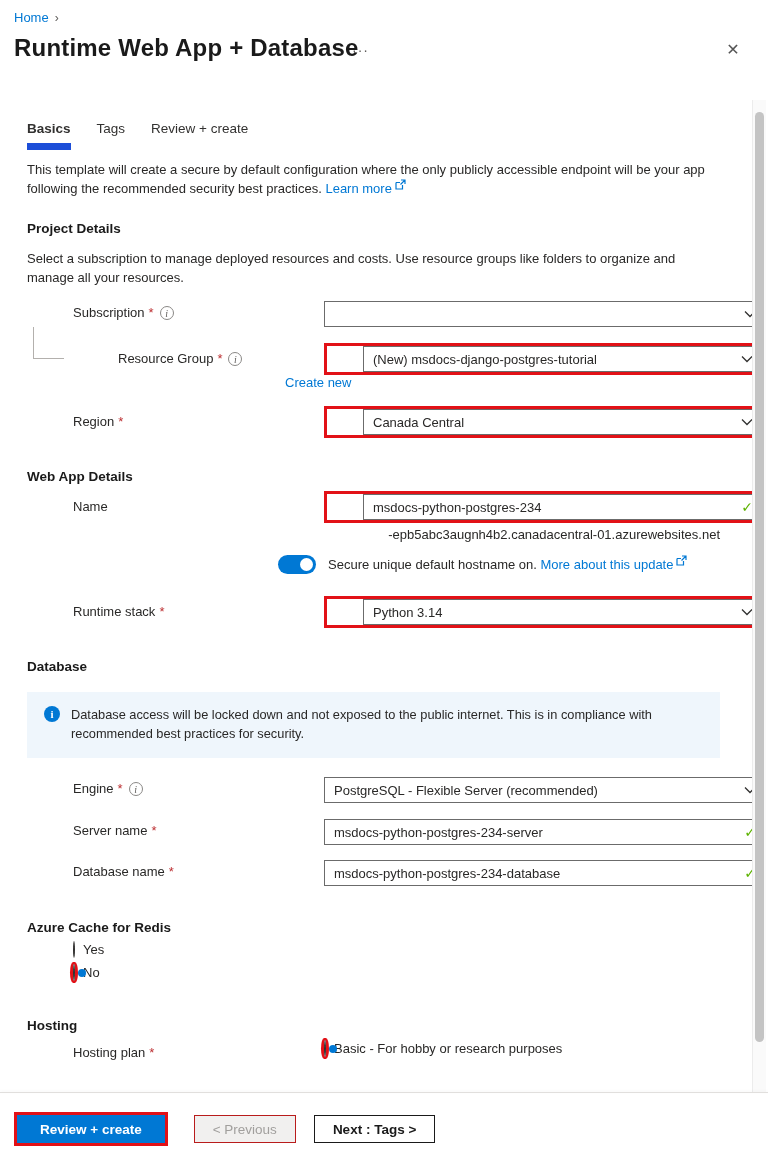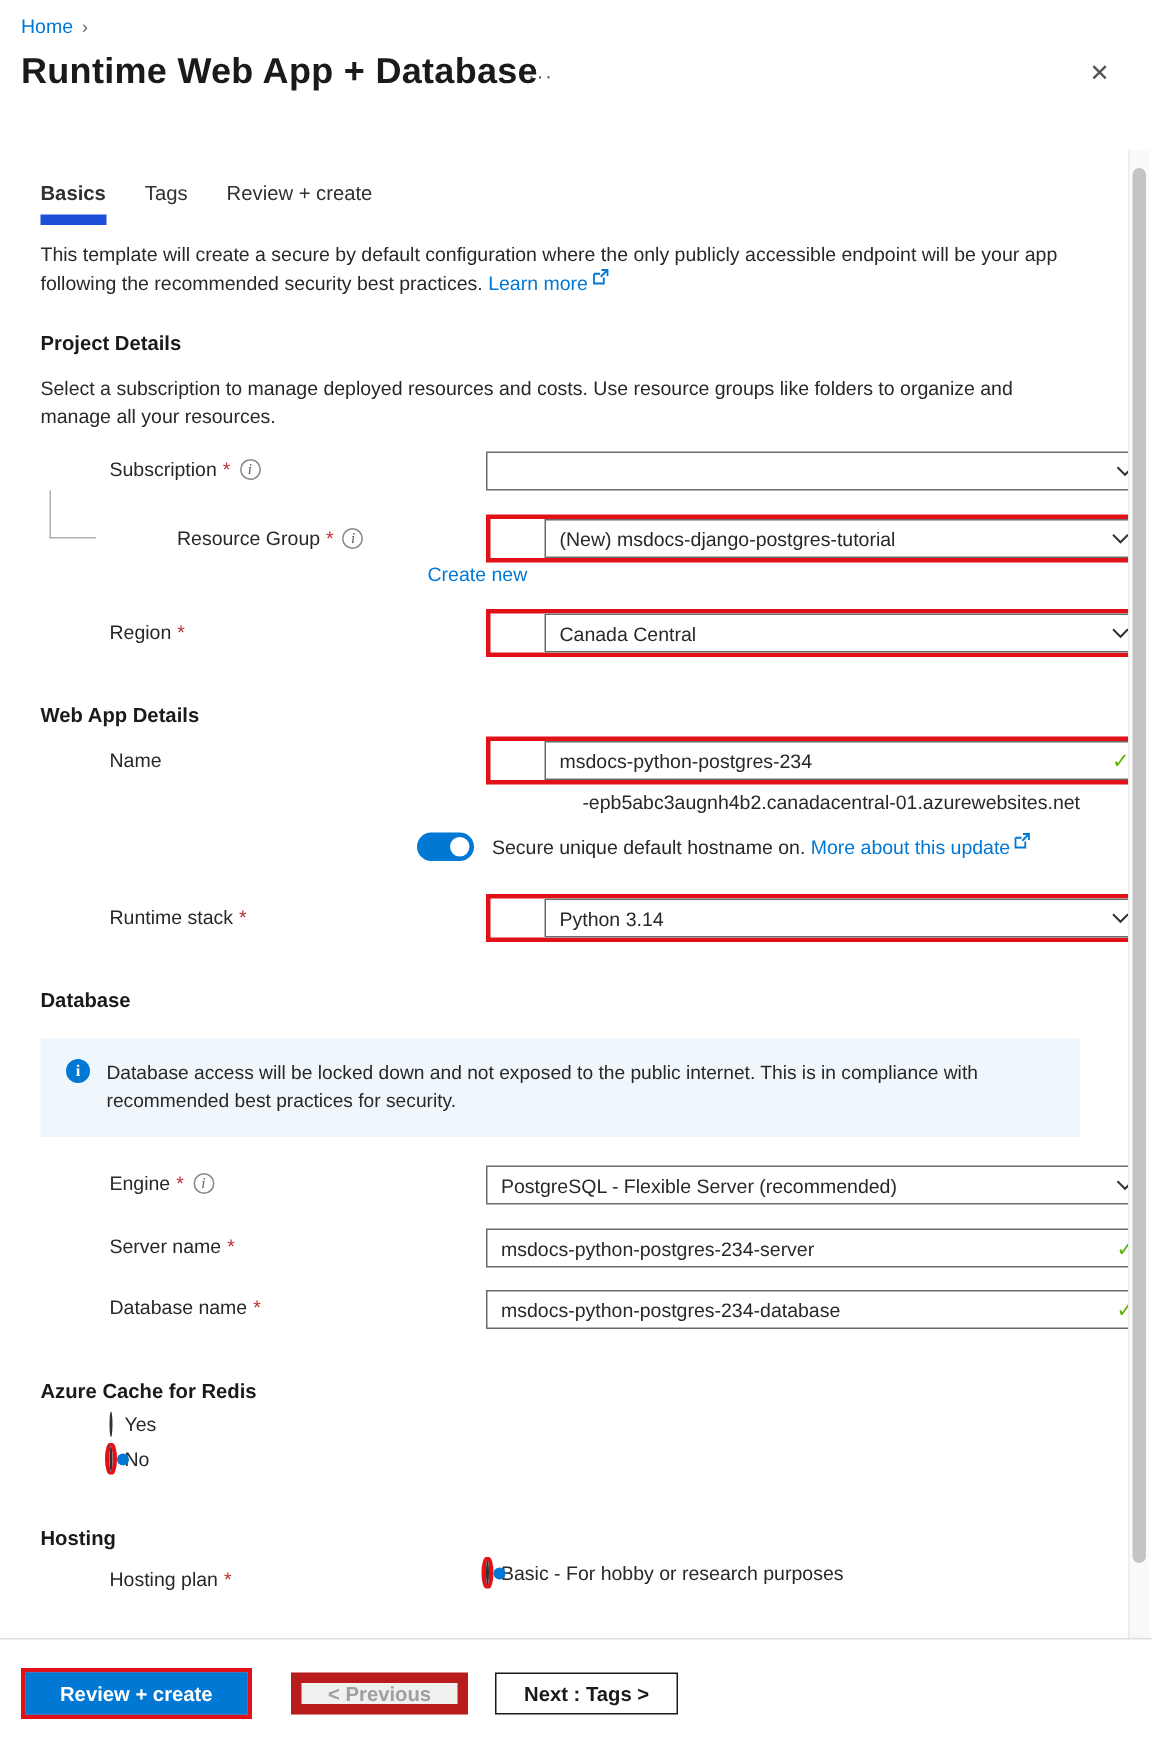--- a/index.html
+++ b/index.html
@@ -74,21 +74,21 @@
   
   .scroll-track { left:752px; top:100px; width:14px; height:992px; background:#fafafa; border-left:1px solid #ececec; }
   .scroll-thumb { left:755px; top:112px; width:9px; height:930px; background:#c4c4c4; border-radius:5px; cursor:pointer; }
 
   
   .footer-divider { left:0; top:1092px; width:768px; height:1px; background:#e1dfdd; box-shadow:0 -1px 3px rgba(0,0,0,.06); }
   .footer { left:14px; top:1112px; display:flex; align-items:center; }
   .btn { height:28px; font-size:13.5px; padding:0 18px; cursor:pointer; display:flex; align-items:center; justify-content:center; }
   .btn-primary-wrap { border:3px solid #e21117; }
   .btn-primary { background:#0078d4; color:#fff; font-weight:bold; border:1px solid #0078d4; padding:0 22px; }
-  .btn-disabled { background:#f1f0ef; color:#a19f9d; border:7px solid #b91c1c; margin-left:26px; font-weight:bold; cursor:default; }
+  .btn-disabled { background:#f1f0ef; color:#a19f9d; border:1px solid #b91c1c; margin-left:26px; font-weight:normal; cursor:default; }
   .btn-secondary { background:#fff; color:#1a1a1a; border:1.5px solid #1a1a1a; margin-left:18px; font-weight:bold; }
 
   .chev svg, .ext-icon svg { display:block; }
 </style>
 </head>
 <body>
 
 <div class="abs breadcrumb">
   <a>Home</a><span class="crumb-sep">›</span>
 </div>

